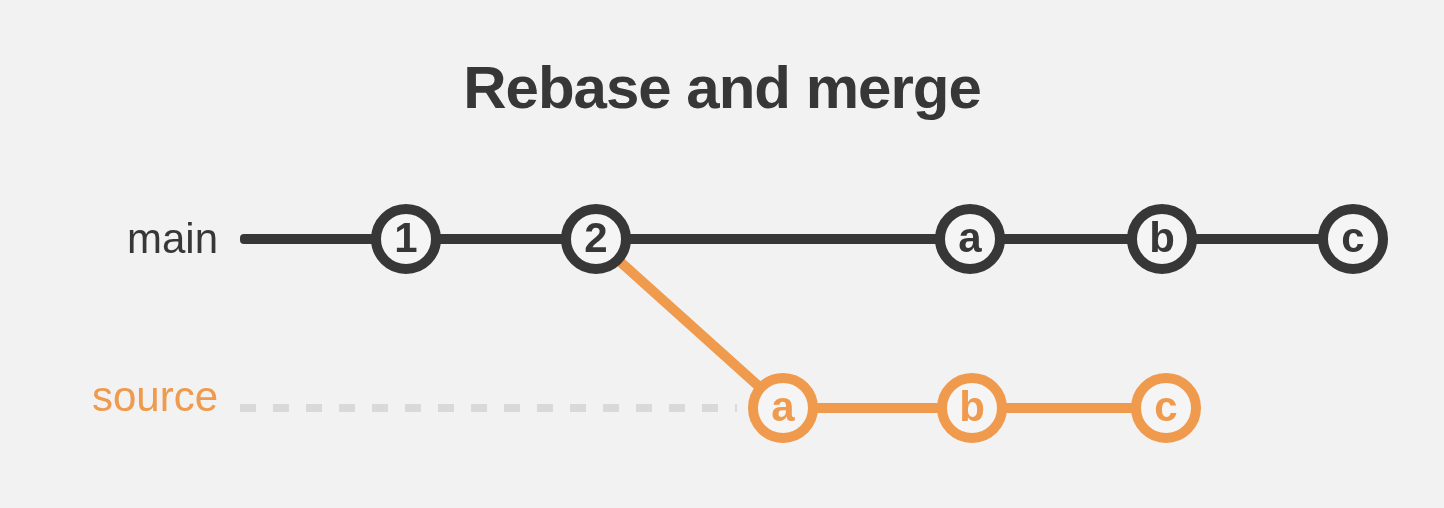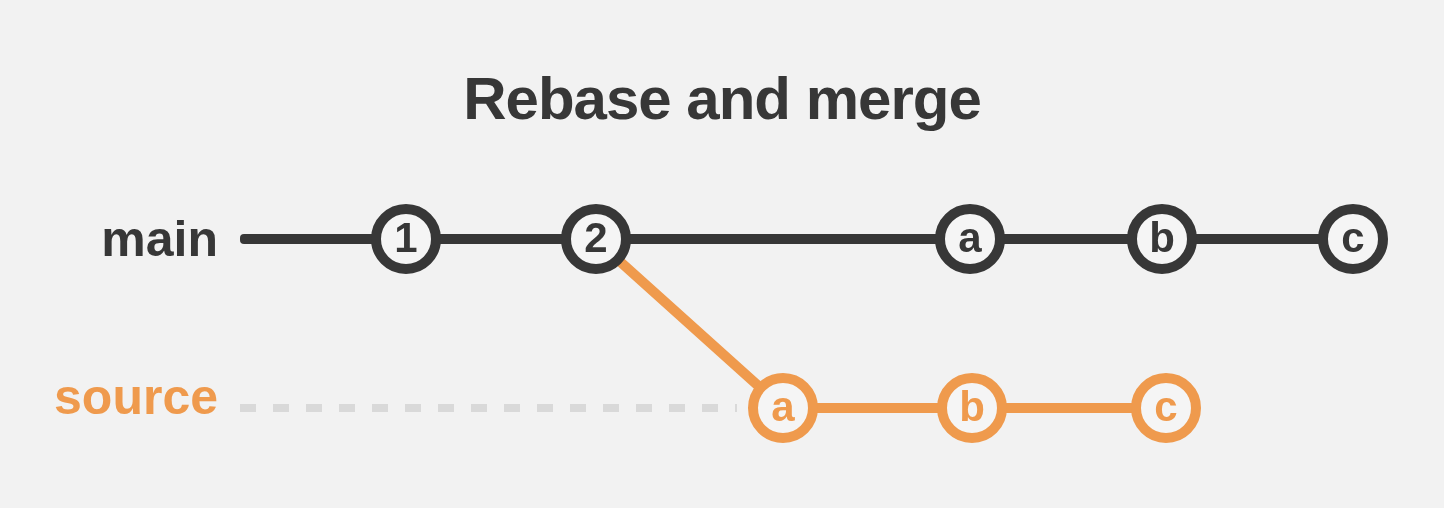--- a/index.html
+++ b/index.html
@@ -14,34 +14,34 @@
   .canvas {
     position: relative;
     width: 1444px;
     height: 508px;
     background: var(--background);
     overflow: hidden;
     font-family: "Liberation Sans", sans-serif;
   }
   .title {
     position: absolute;
-    left: 0; top: 64px;
+    left: 0; top: 53px;
     width: 100%;
     text-align: center;
     font-size: 60px;
     font-weight: bold;
     letter-spacing: -1px;
     color: var(--dark);
   }
   .branch-label {
     position: absolute;
     width: 170px;
     text-align: right;
-    font-size: 50px;
-    font-weight: bold;
+    font-size: 42px;
+    font-weight: normal;
     line-height: 50px;
   }
   .branch-label.main   { left: 48px; top: 214px; color: var(--dark); }
   .branch-label.source { left: 48px; top: 372px; color: var(--orange); }
 
   .line { position: absolute; z-index: 1; }
   .main-line {
     left: 240px; top: 234px;
     width: 1113px; height: 10px;
     background: var(--dark);

